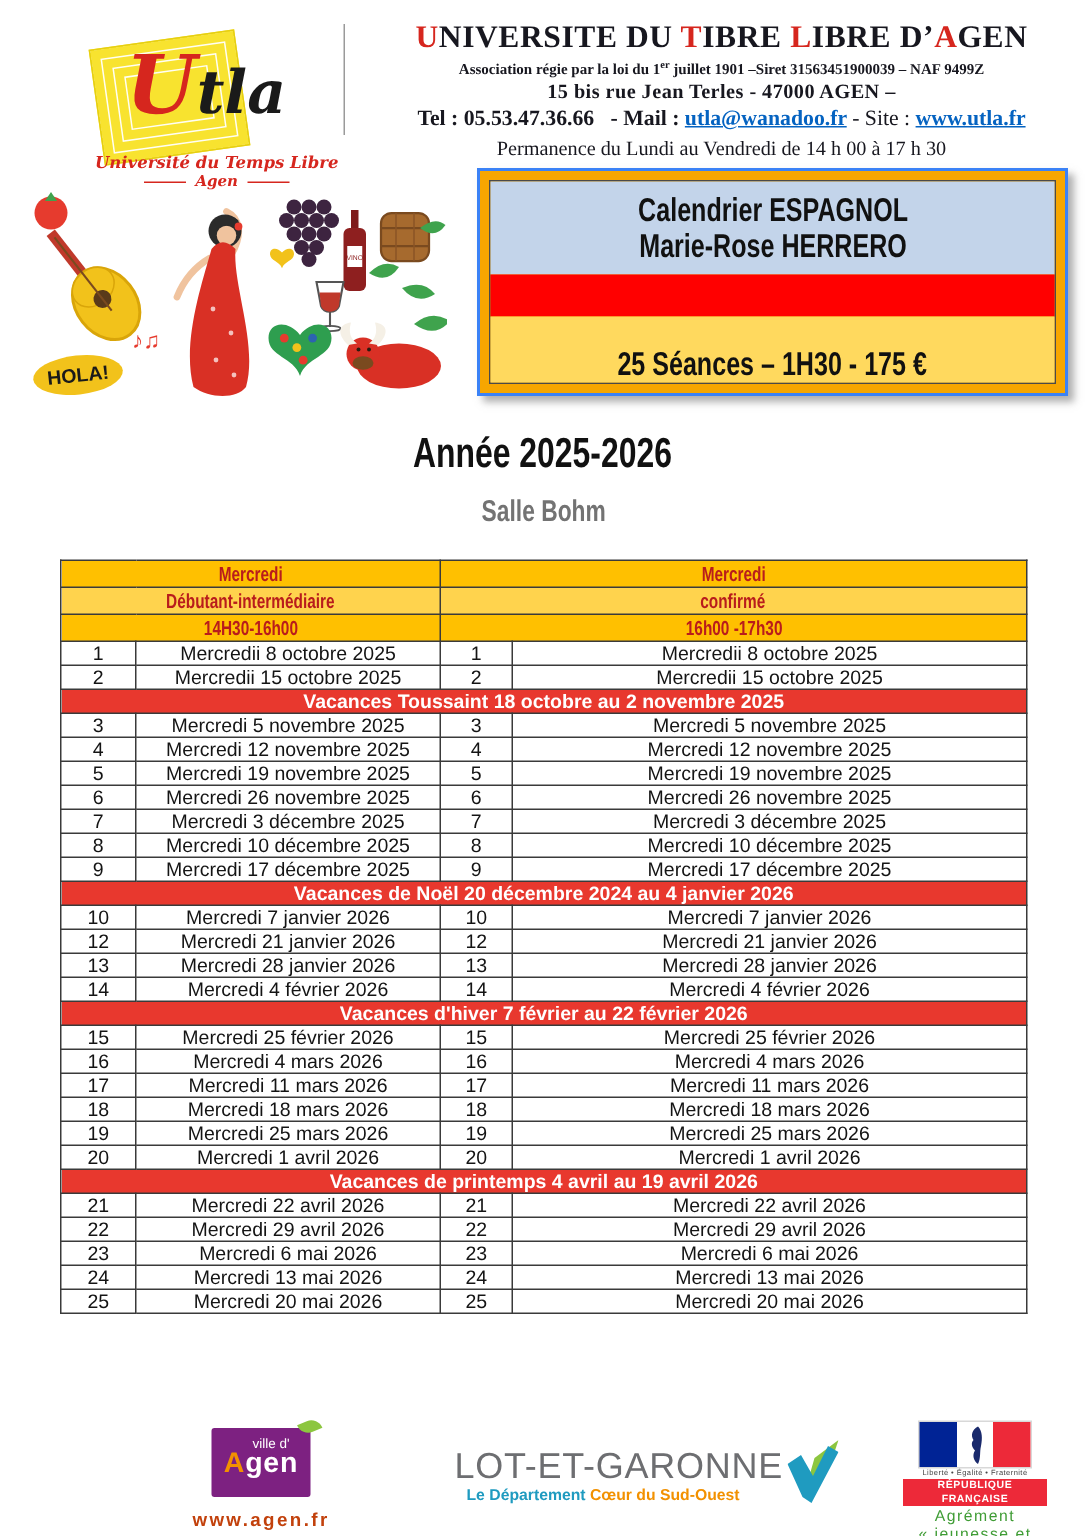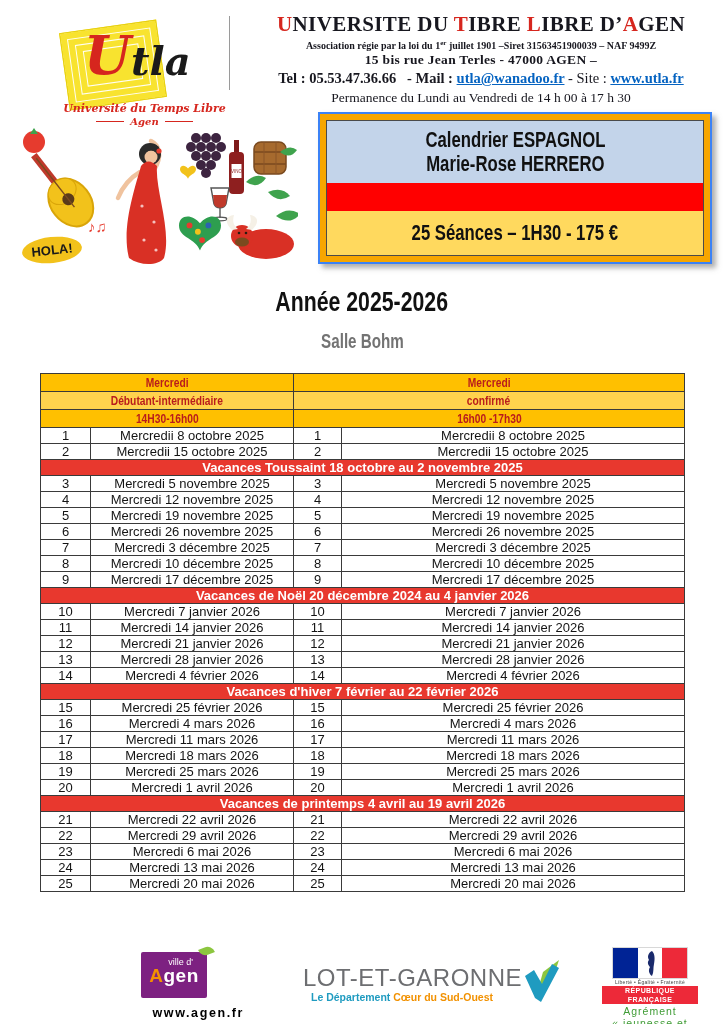--- a/index.html
+++ b/index.html
@@ -41,21 +41,21 @@
   
   .illustration { position:absolute; left:10px; top:112px; width:288px; height:156px; }
 
   
   .course-box { position:absolute; left:318px; top:112px; width:394px; height:152px;
     background:var(--box-border,#F7A600); border:2px solid #3b82f6; padding:6px;
     box-shadow:4px 4px 5px rgba(110,110,110,.55); }
   .box-inner { width:100%; height:100%; display:flex; flex-direction:column; border:1px solid #4a4a4a; }
   .box-blue { background:var(--box-blue,#C3D4EA); flex:0 0 62px; display:flex; flex-direction:column; justify-content:center; align-items:center; }
   .box-red  { background:var(--stripe-red,#FF0000); flex:0 0 28px; }
-  .box-yellow { background:var(--box-yellow,#FFD95E); flex:1; display:flex; justify-content:center; align-items:center; }
+  .box-yellow { background:var(--box-yellow,#FFD95E); flex:1; display:flex; justify-content:center; align-items:flex-end; }
   .box-line { font-size:22px; line-height:24px; color:#111; }
 
   
   .cond { display:inline-block; transform:scaleX(.76); transform-origin:center; font-weight:bold; white-space:nowrap; }
 
   .year-title { position:absolute; left:0; right:0; top:286px; text-align:center; font-size:28px; color:#111; }
   .room-title { position:absolute; left:0; right:0; top:330px; text-align:center; font-size:20px; color:#737373; }
 
   
   .schedule { position:absolute; left:40px; top:373px; width:644px; border-collapse:collapse; table-layout:fixed; }
@@ -65,21 +65,21 @@
   .schedule td { height:15.6px; font-size:13px; color:#141414; }
   .schedule .vacation-row td { background:var(--banner-red,#E8382E); color:#fff; font-weight:bold; font-size:13px; }
 
   
   .footer-agen { position:absolute; left:104px; top:952px; width:140px; text-align:center; }
   .agen-box { position:relative; width:66px; height:46px; background:var(--agen-purple,#7D2181); margin:0 auto; border-radius:2px; color:#fff; padding-top:6px; }
   .agen-leaf { position:absolute; top:-5px; right:-7px; width:15px; height:8px; background:var(--lg-green,#8CC63F); border-radius:0 9px 0 9px; transform:rotate(-22deg); }
   .agen-ville { display:block; font-size:9px; text-align:right; padding-right:14px; line-height:8px; }
   .agen-name { display:block; font-size:19px; font-weight:bold; line-height:19px; letter-spacing:.5px; }
   .agen-name .a-orange { color:var(--lg-orange,#F29100); }
-  .agen-url { margin-top:8px; font-size:12.5px; font-weight:bold; letter-spacing:1.6px; color:#000000;text-align:right; }
+  .agen-url { margin-top:8px; font-size:12.5px; font-weight:bold; letter-spacing:1.6px; color:#c2410c; }
 
   .footer-lg { position:absolute; left:303px; top:966px; width:220px; }
   .lg-name { font-size:24px; line-height:24px; color:var(--lg-gray,#6D6E71); letter-spacing:.5px; white-space:nowrap; }
   .lg-tagline { font-size:10.5px; font-weight:bold; margin-top:1px; padding-left:8px; white-space:nowrap; }
   .lg-tagline .t-blue { color:var(--lg-blue,#1F9BC0); }
   .lg-tagline .t-orange { color:var(--lg-orange,#F29100); }
   .lg-symbol { position:absolute; right:-36px; top:-6px; }
 
   .footer-rf { position:absolute; left:592px; top:948px; width:116px; text-align:center; }
   .rf-flag { position:relative; width:74px; height:30px; margin:0 auto; display:flex; box-shadow:0 0 0 1px #d8d8d8; }
@@ -325,26 +325,20 @@
         <tr class="vacation-row">
           <td colspan="4">Vacances de Noël 20 décembre 2024 au 4 janvier 2026</td>
         </tr>
         <tr class="session-row">
           <td>10</td>
           <td>Mercredi 7 janvier 2026</td>
           <td>10</td>
           <td>Mercredi 7 janvier 2026</td>
         </tr>
         <tr class="session-row">
-          <td>11</td>
-          <td>Mercredi 14 janvier 2026</td>
-          <td>11</td>
-          <td>Mercredi 14 janvier 2026</td>
-        </tr>
-        <tr class="session-row">
           <td>12</td>
           <td>Mercredi 21 janvier 2026</td>
           <td>12</td>
           <td>Mercredi 21 janvier 2026</td>
         </tr>
         <tr class="session-row">
           <td>13</td>
           <td>Mercredi 28 janvier 2026</td>
           <td>13</td>
           <td>Mercredi 28 janvier 2026</td>

